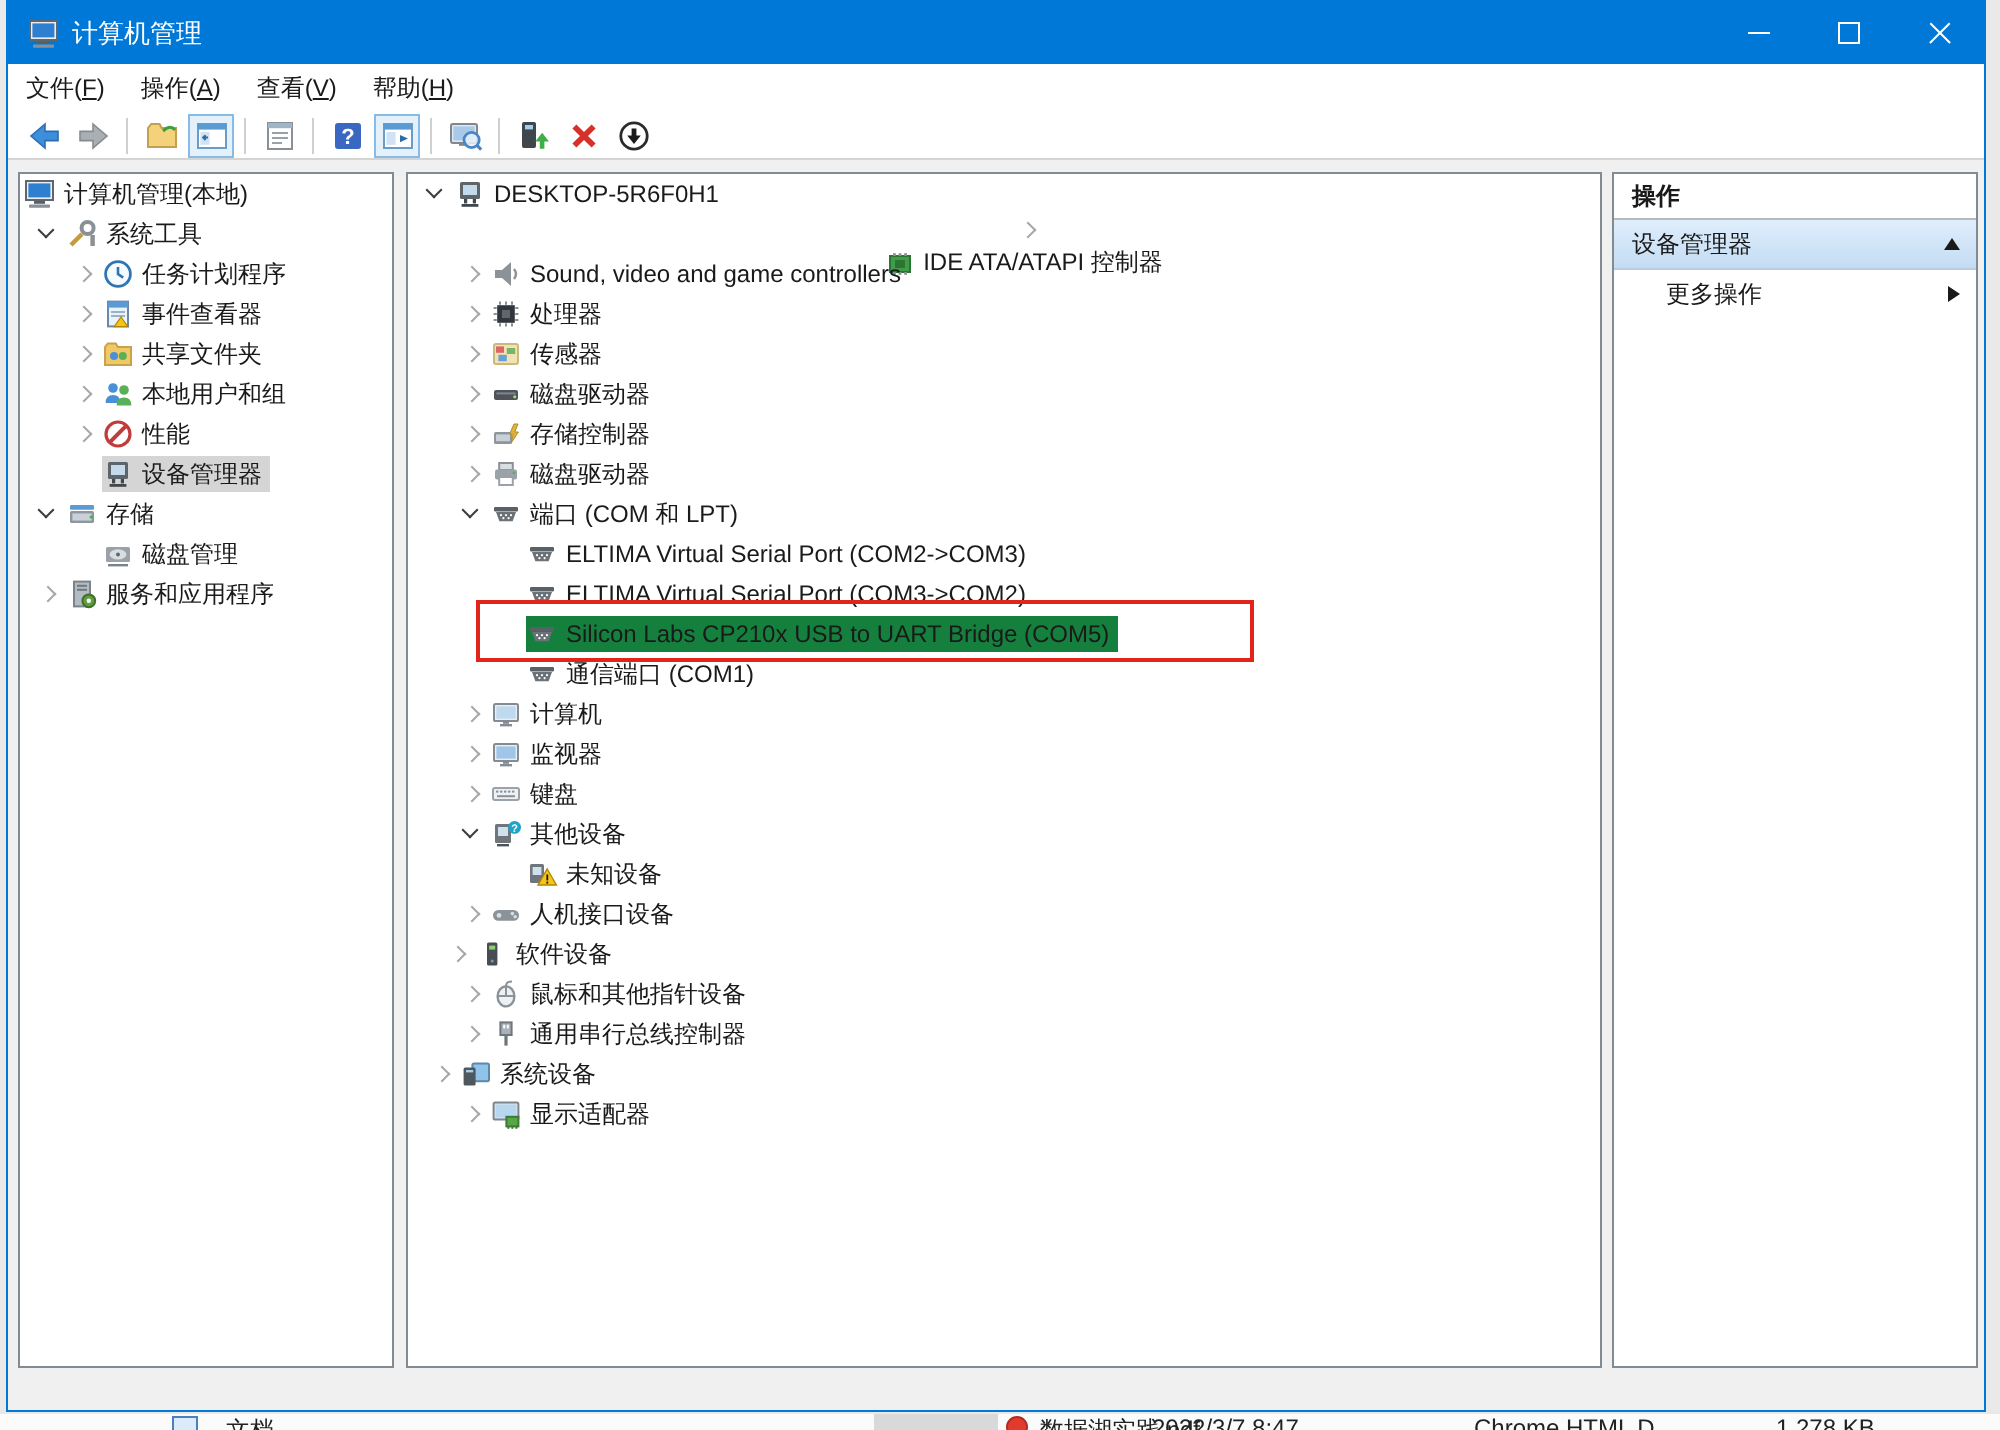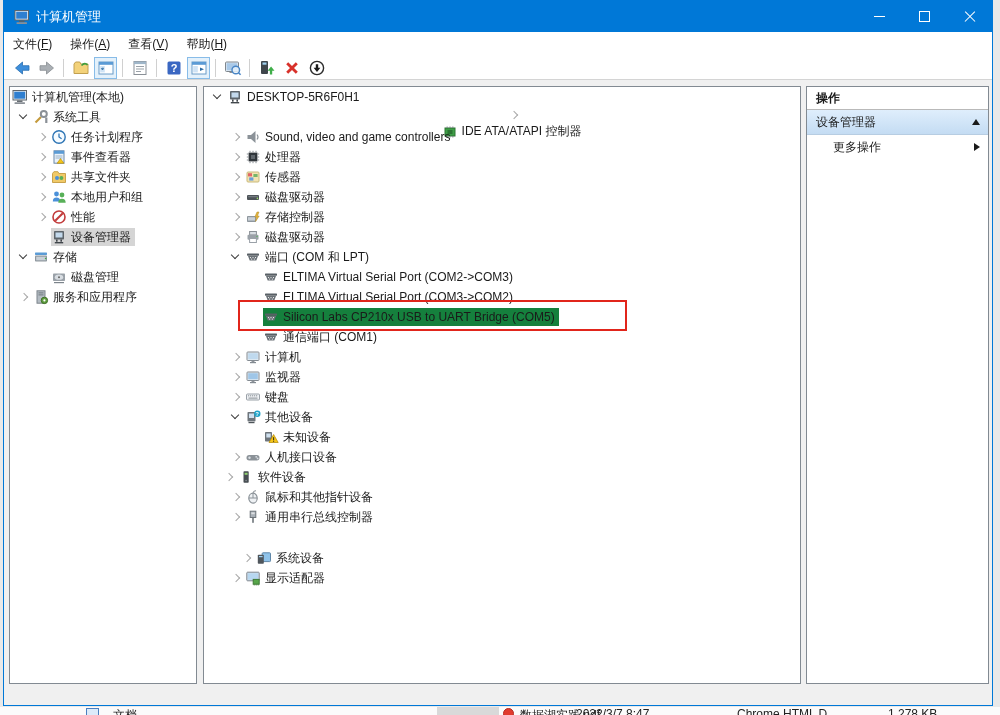--- a/index.html
+++ b/index.html
@@ -712,21 +712,21 @@
             <svg width="16" height="16" viewBox="0 0 16 16" xmlns="http://www.w3.org/2000/svg">
               <rect x="5.2" y="2.2" width="5.6" height="6.3" fill="#aab1b8" stroke="#6e757b"></rect>
               <rect x="6.6" y="3.4" width="1" height="1.8" fill="#fff"></rect>
               <rect x="8.4" y="3.4" width="1" height="1.8" fill="#fff"></rect>
               <rect x="7.2" y="8.5" width="1.6" height="5.3" fill="#6e757b"></rect>
             </svg>
           </span>
           <span>通用串行总线控制器</span>
         </span>
       </div>
-      <div class="trow" style="padding-left: 34px; margin-top: 21px;">
+      <div class="trow" style="padding-left: 8px;">
         <span class="chevcell c"></span>
         <span class="row-core">
           <span class="ticon">
             <svg width="16" height="16" viewBox="0 0 16 16" xmlns="http://www.w3.org/2000/svg">
               <rect x="6.2" y="2.8" width="8.3" height="8.8" rx="0.8" fill="#8fc3ea" stroke="#5f87a8"></rect>
               <rect x="1.8" y="4.8" width="6" height="9" rx="0.8" fill="#4f565c"></rect>
               <rect x="3" y="6" width="3.6" height="1.2" fill="#9fd0f0"></rect>
             </svg>
           </span>
           <span>系统设备</span>

